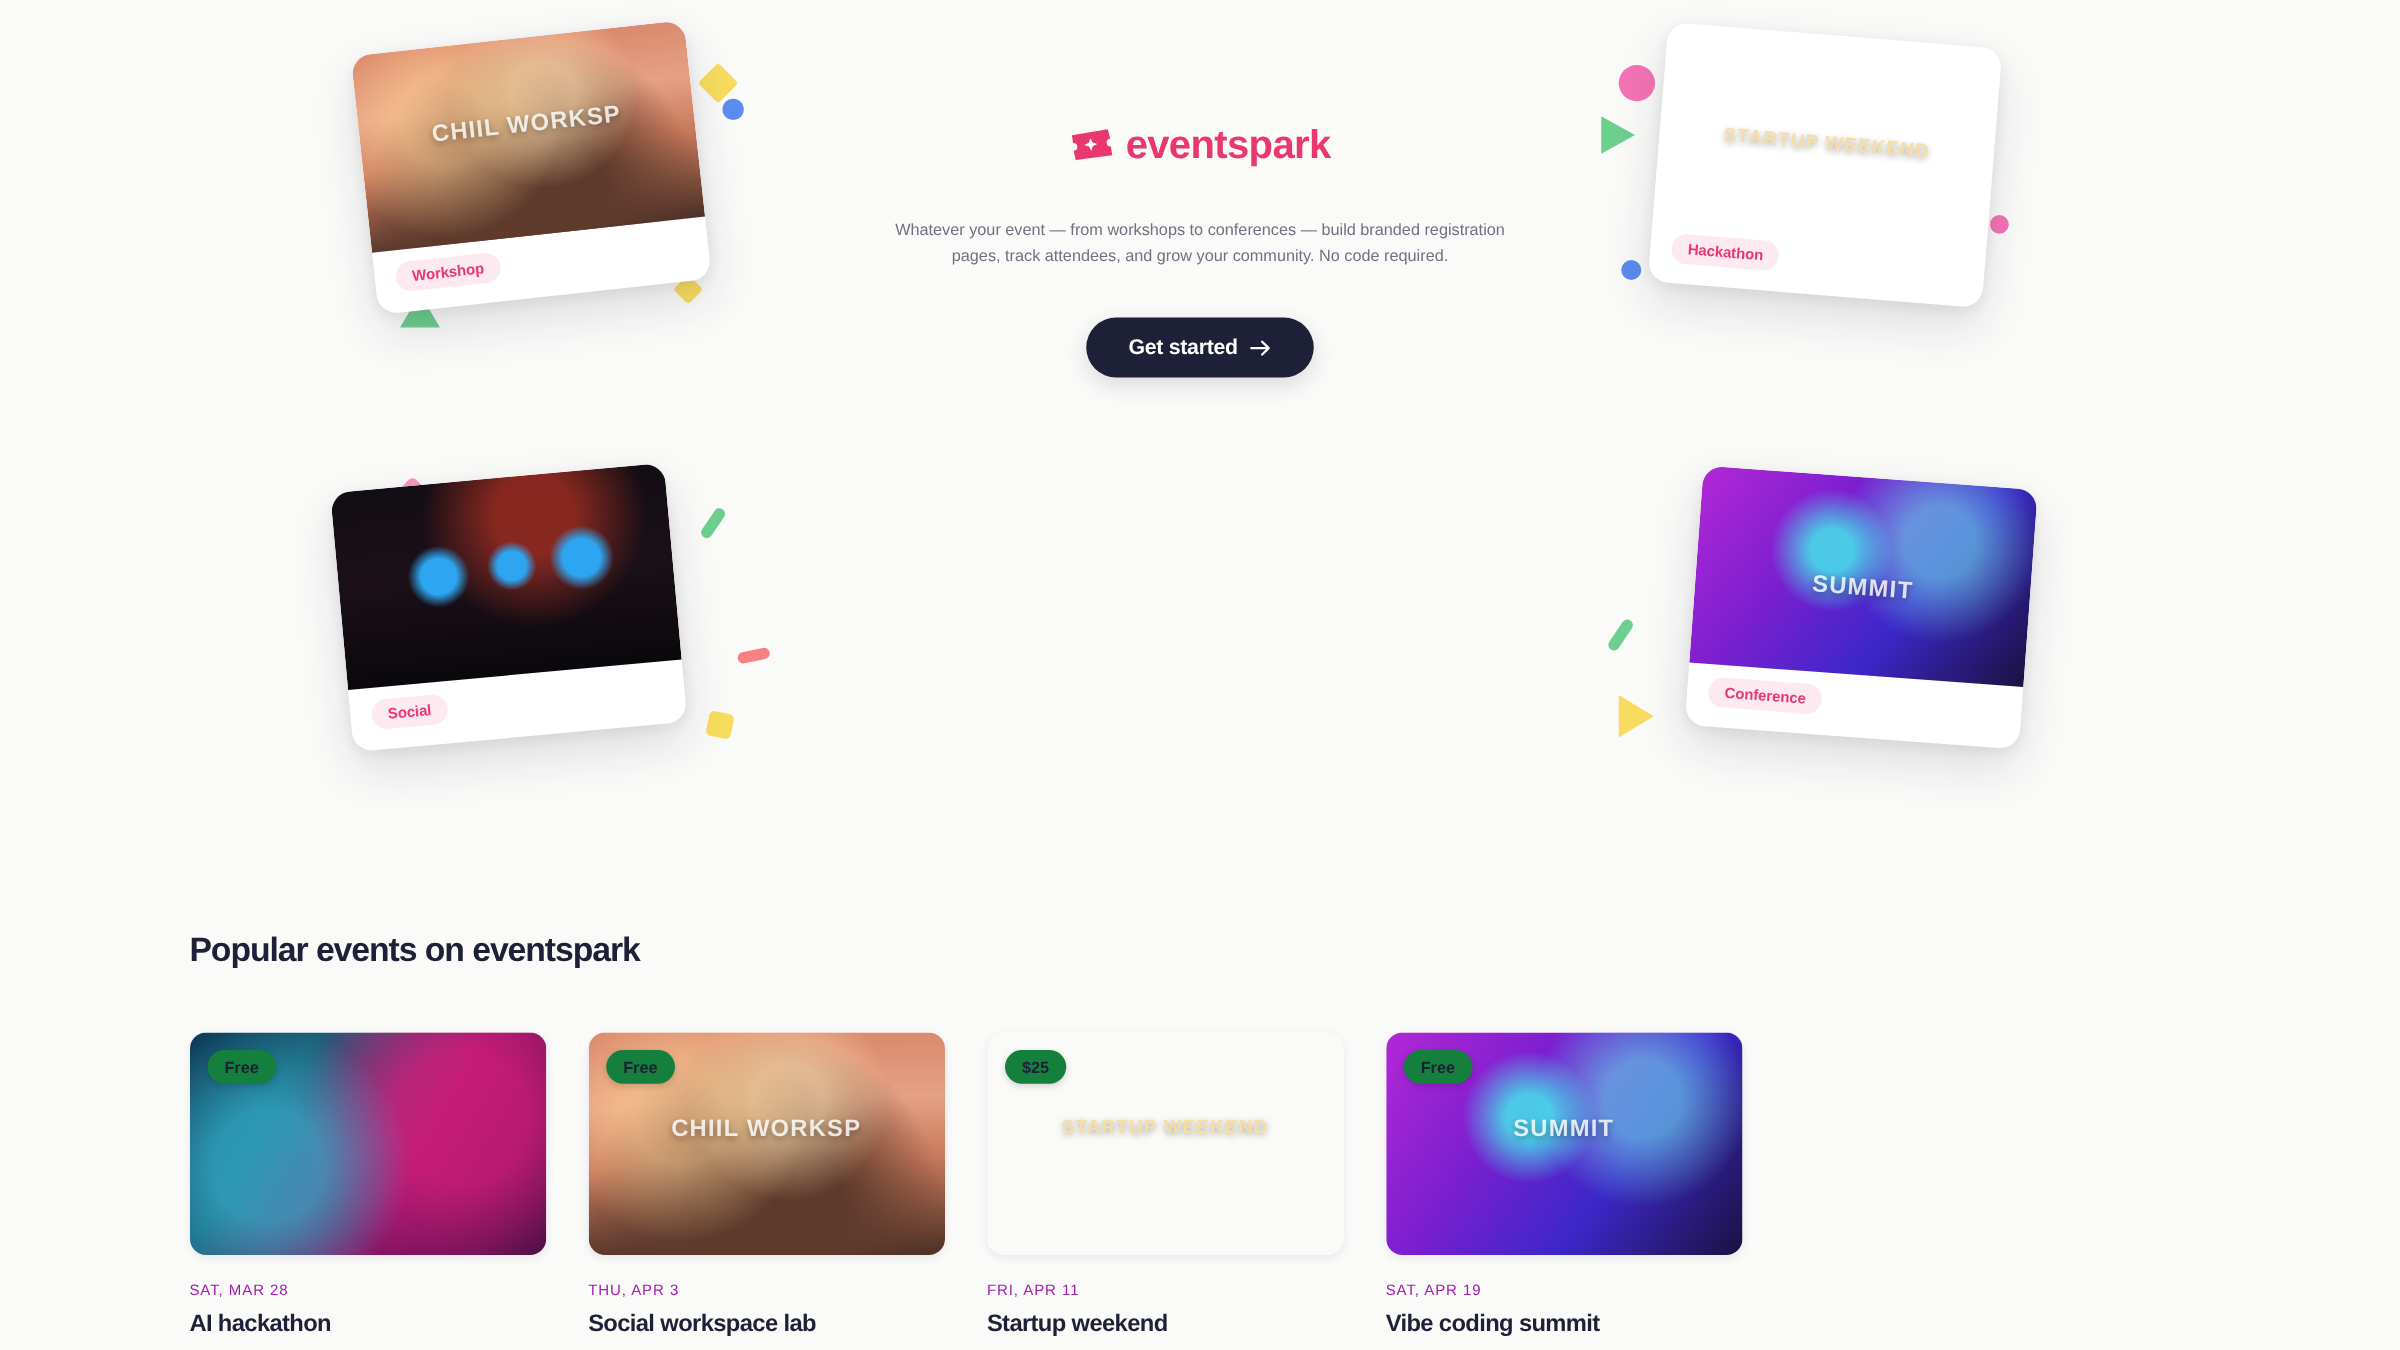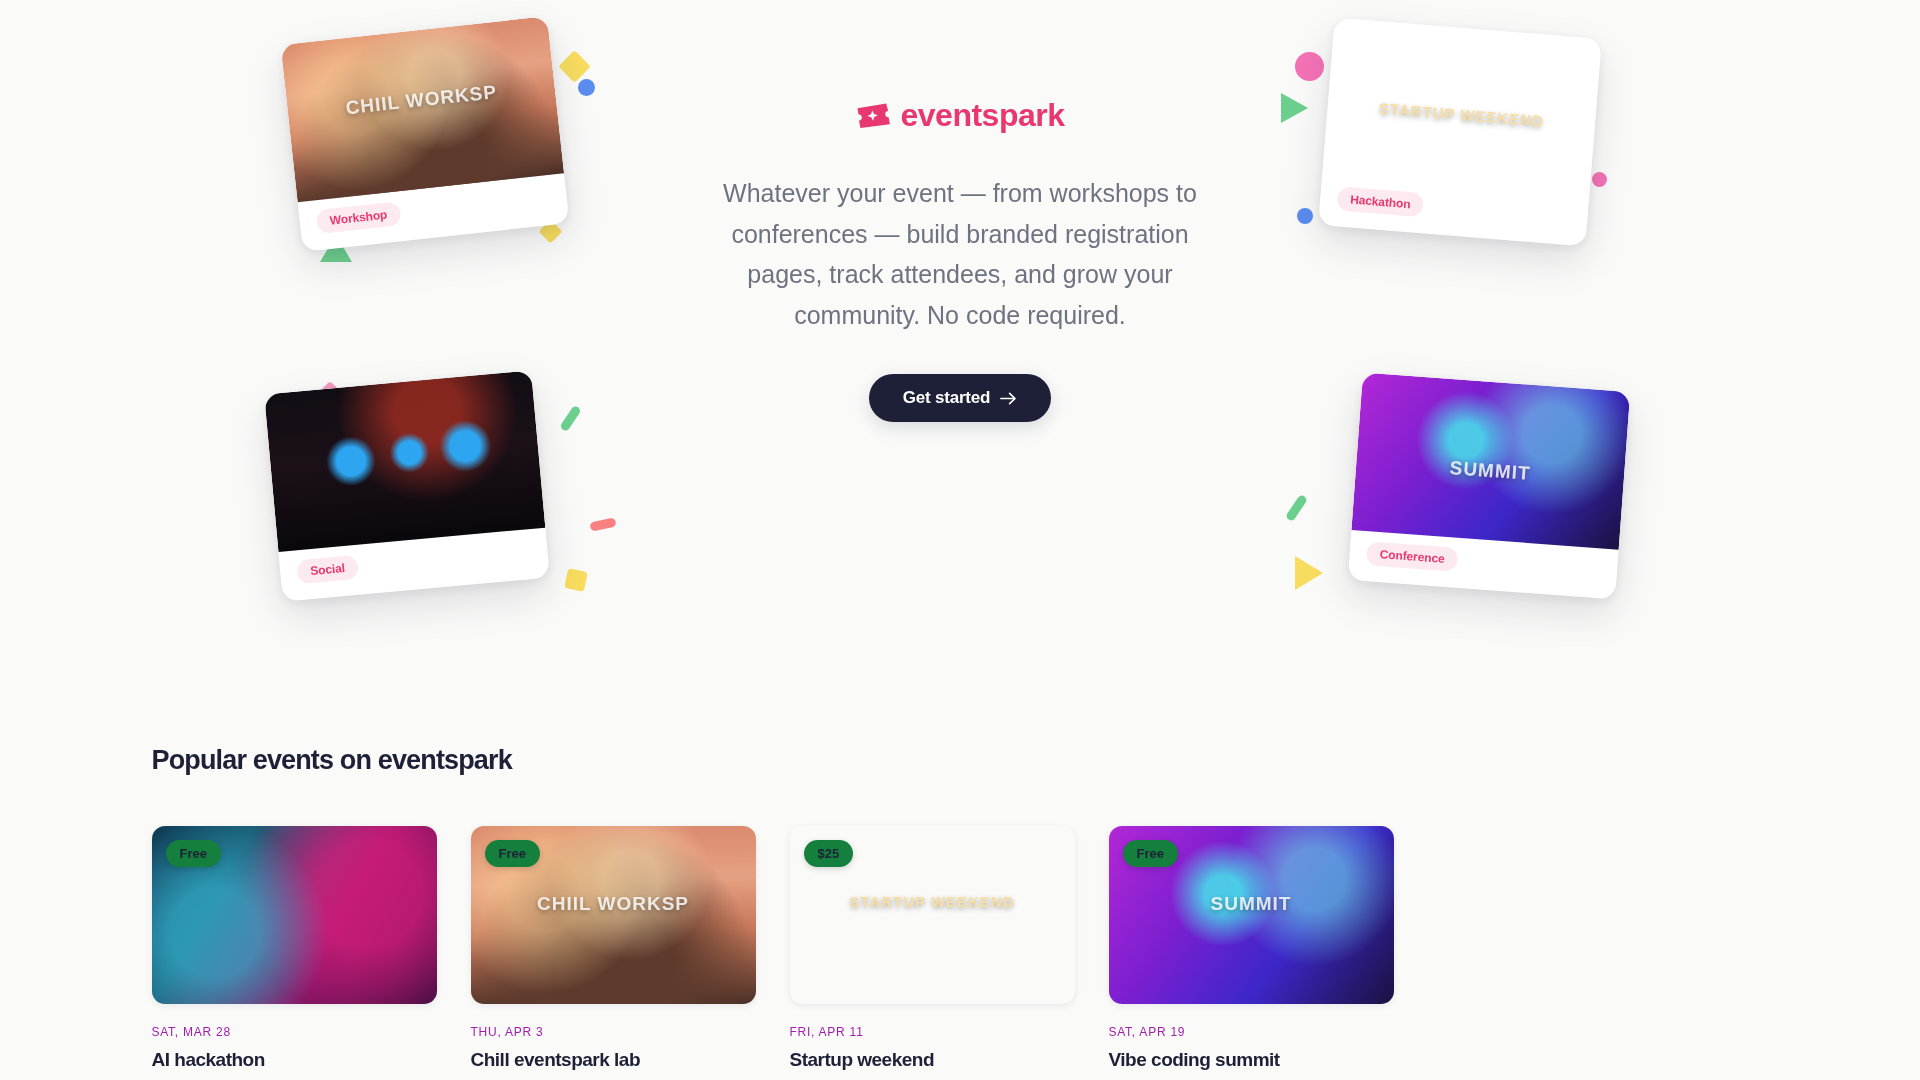--- a/index.html
+++ b/index.html
@@ -29,21 +29,21 @@
 
   .headline {
     margin-top: 26px;
     font-size: 57px; font-weight: 800; line-height: 1.08;
     color: #1d2036; letter-spacing: -1.8px;
   }
   .headline .ln3 { color: #f3f1ef; }
 
   .subtitle {
     margin: 41px auto 0; width: 520px;
-    font-size: 25px; line-height: 1.62; color: #6f7280; font-weight: 400;
+    font-size: 13px; line-height: 1.62; color: #6f7280; font-weight: 400;
   }
 
   .cta-wrap { margin-top: 39px; display: flex; justify-content: center; }
   .cta {
     display: inline-flex; align-items: center; gap: 10px;
     background: #1d2036; color: #fff;
     border: none; border-radius: 999px;
     padding: 0 34px; height: 48px;
     font-family: "Liberation Sans", sans-serif;
     font-size: 17px; font-weight: 700; letter-spacing: -0.2px;
@@ -280,21 +280,21 @@
         </div>
 
         <div class="ecard">
           <div class="thumb">
             <div class="ph ph-workshop" style="height:100%">
               <div class="ph-label">CHIIL  WORKSP</div>
             </div>
             <span class="price">Free</span>
           </div>
           <div class="date">THU, APR 3</div>
-          <div class="etitle">Chill eventspark lab</div>
+          <div class="etitle">Social workspace lab</div>
         </div>
 
         <div class="ecard">
           <div class="thumb">
             <div class="ph ph-hackathon" style="height:100%">
               <div class="ph-label amber sm">STARTUP WEEKEND</div>
             </div>
             <span class="price">$25</span>
           </div>
           <div class="date">FRI, APR 11</div>

